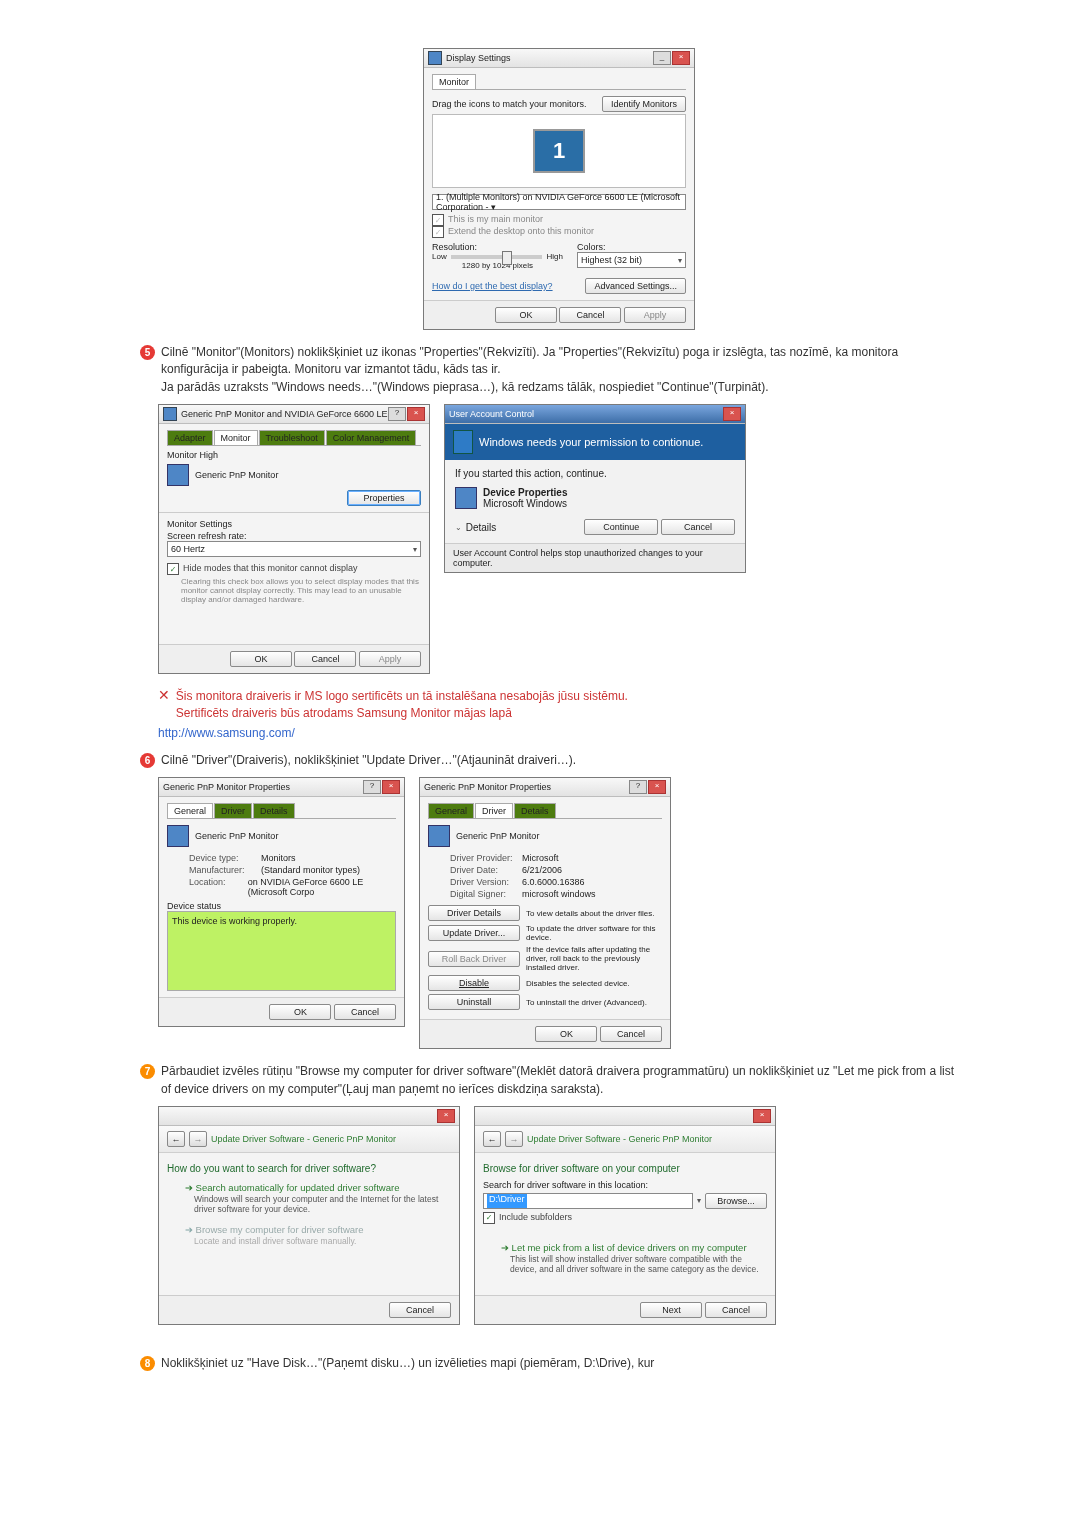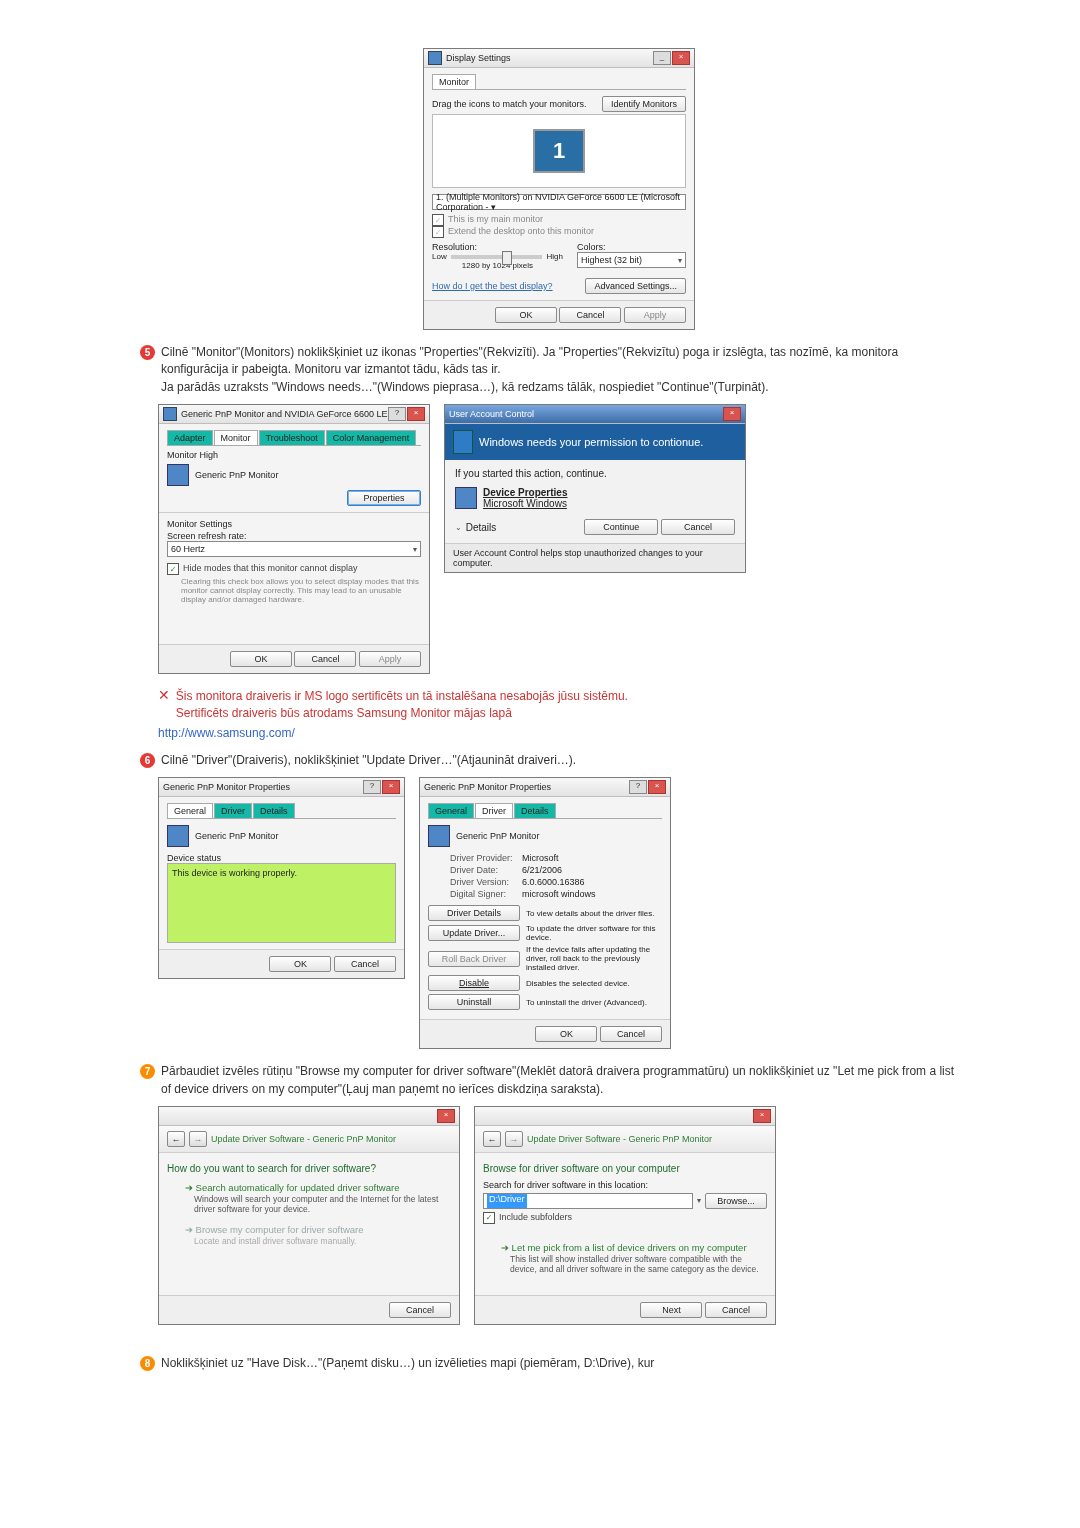--- a/index.html
+++ b/index.html
@@ -85,21 +85,21 @@
     padding:2px 8px;
     border:1px solid #8a8a8a;
     background:linear-gradient(#fff,#e5e5e5);
     font-size:9px;
     text-align:center;
     border-radius:2px;
   }
   .btn.small{min-width:44px;}
   .btn-row { text-align:right; padding:6px 8px; background:#efefef; border-top:1px solid #ccc; }
   .tabs { display:flex; border-bottom:1px solid #aaa; font-size:9px; }
-  .tab { padding:2px 6px; border:1px solid #aaa; border-bottom:none; background:#14b8a6; margin-right:1px; }
+  .tab { padding:2px 6px; border:1px solid #aaa; border-bottom:none; background:#4d7c0f; margin-right:1px; }
   .tab.active { background:#fff; }
   .field-col { display:flex; gap:4px; margin:2px 0; }
   .field-col .lbl{ width:68px; color:#555; }
   .sel {
     border:1px solid #888; background:#fff; height:14px; font-size:9px;
     display:flex;align-items:center;justify-content:space-between;padding:0 3px;
   }
   .chev{ font-size:8px;color:#555; }
   .chk { display:flex; gap:4px; align-items:flex-start; font-size:9px; color:#444; }
   .chkbox{ width:10px;height:10px;border:1px solid #555;background:#fff;flex:0 0 10px;display:flex;align-items:center;justify-content:center;font-size:8px;color:#2e7d32; }
@@ -255,21 +255,21 @@
       <div class="winbtns">
           <span class="winbtn red">×</span>
         </div>
     </div>
     <div class="uac-strip">
       <span class="shield"></span>
       <span>Windows needs your permission to contionue.</span>
     </div>
     <div class="uac-body">
       <div>If you started this action, continue.</div>
-      <div style="margin:8px 0 10px 0;display:flex;align-items:center;text-decoration:underline;">
+      <div style="margin:8px 0 10px 0;display:flex;align-items:center;">
         <span class="dev-icon"></span>
         <div>
           <div style="font-weight:bold;">Device Properties</div>
           <div>Microsoft Windows</div>
         </div>
       </div>
       <div style="display:flex;align-items:center;justify-content:space-between;">
         <span style="display:flex;align-items:center;gap:4px;">
           <span class="chev">⌄</span>
           <span>Details</span>
@@ -309,20 +309,34 @@
     <div class="body">
       <div class="tabs">
         <div class="tab active">General</div>
         <div class="tab">Driver</div>
         <div class="tab">Details</div>
       </div>
       <div style="display:flex;align-items:center;margin:6px 0;">
         <span class="dev-icon"></span>
         <span>Generic PnP Monitor</span>
       </div>
+      <div style="margin-left:22px;">
+        <div class="field-col">
+            <span class="lbl">Device type:</span>
+            <span>Monitors</span>
+          </div>
+        <div class="field-col">
+            <span class="lbl">Manufacturer:</span>
+            <span>(Standard monitor types)</span>
+          </div>
+        <div class="field-col">
+            <span class="lbl">Location:</span>
+            <span>on NVIDIA GeForce 6600 LE (Microsoft Corpo</span>
+          </div>
+      </div>
       <div style="margin-top:4px;">Device status</div>
       <div style="border:1px solid #aaa;background:#bef264;height:70px;padding:4px;font-size:9px;">
         <span>This device is working properly.</span>
       </div>
     </div>
     <div class="btn-row">
       <span class="btn small">OK</span>
       <span class="btn small">Cancel</span>
     </div>
   </div>

